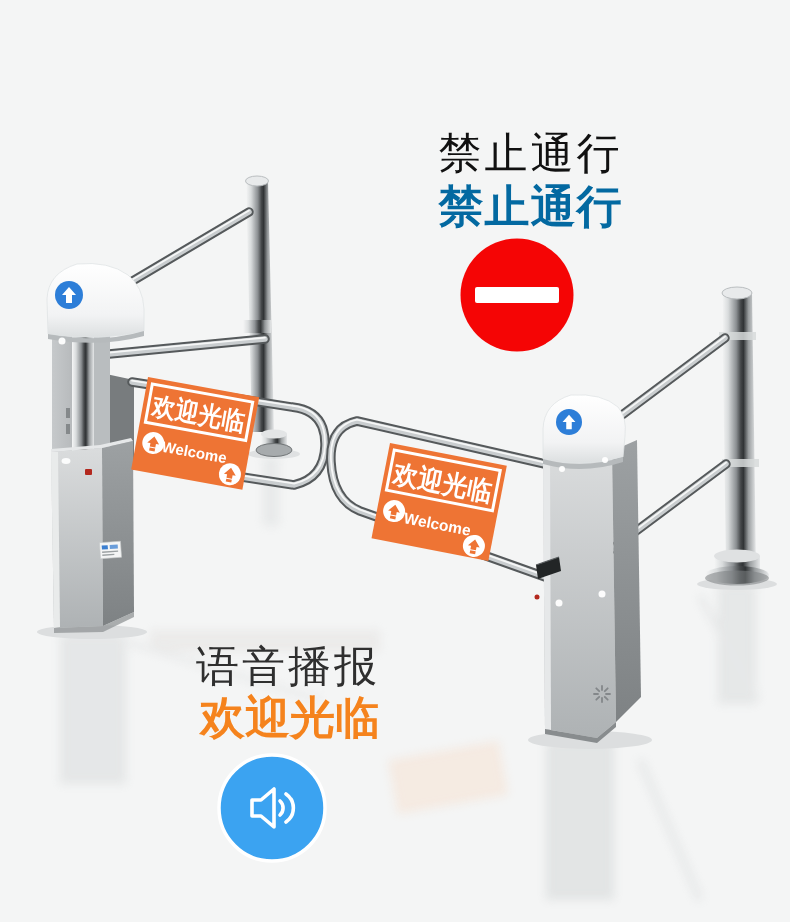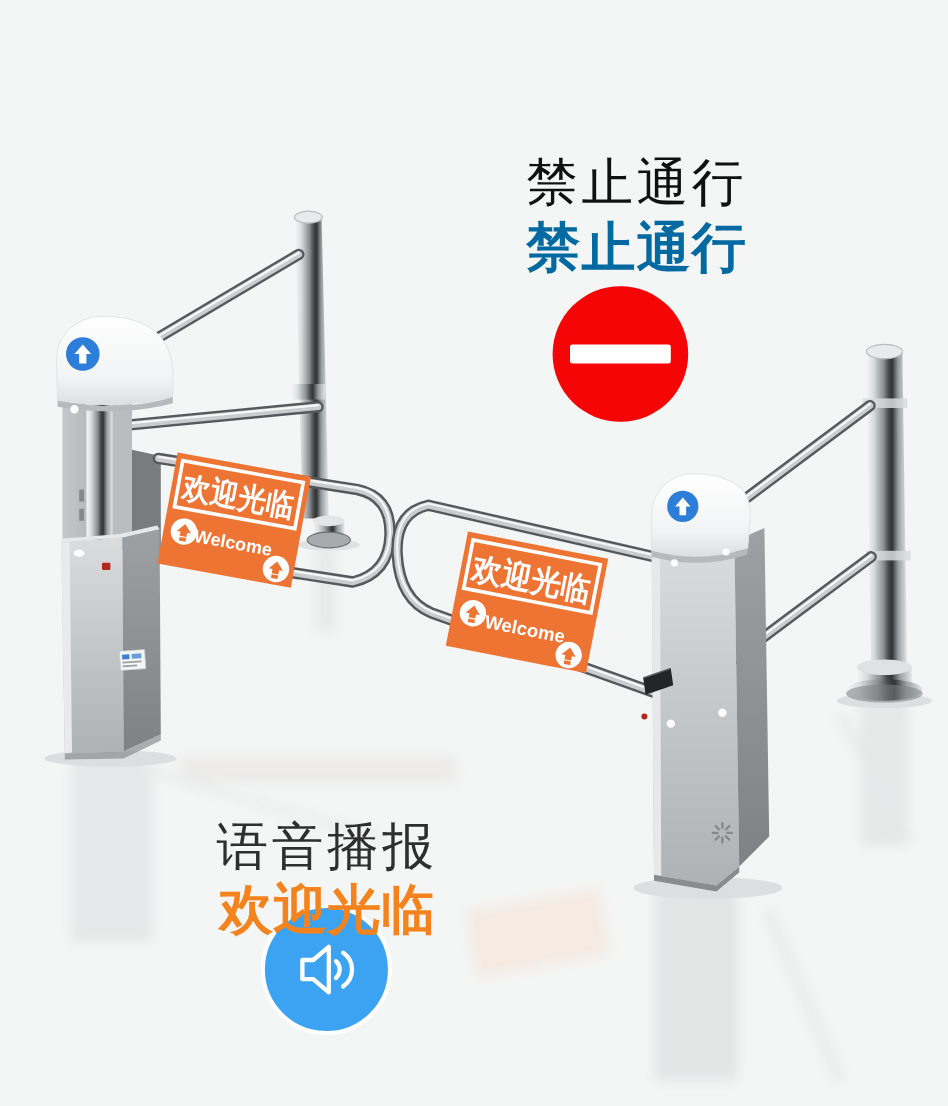--- a/index.html
+++ b/index.html
@@ -8,21 +8,21 @@
     background:#f4f5f5;
     font-family:"Liberation Sans","DejaVu Sans",sans-serif;
   }
   .scene svg.gate{position:absolute;left:0;top:0;}
   .anno{position:absolute;text-align:center;}
   .anno .l1{font-size:43px;line-height:53px;letter-spacing:3px;font-weight:500;}
   .anno .l2{font-size:45px;line-height:53px;letter-spacing:1px;font-weight:bold;}
   #alarm{left:418px;top:127px;width:225px;}
   #alarm .l1{color:#111111;}
   #alarm .l2{color:#0369a1;}
-  #voice{left:165px;top:680px;width:215px;}
+  #voice{left:165px;top:640px;width:215px;text-align:right;}
   #voice .l1{color:#2f2f2f;line-height:52px;}
   #voice .l2{color:#f5831d;line-height:52px;letter-spacing:0;}
   
   .tube-outer{stroke:#55595b;stroke-width:9.5;fill:none;stroke-linecap:round;stroke-linejoin:round;}
   .tube-mid{stroke:#c9cdcf;stroke-width:5.5;fill:none;stroke-linecap:round;stroke-linejoin:round;}
   .tube-hi{stroke:#f6f7f7;stroke-width:1.8;fill:none;stroke-linecap:round;transform:translateY(-1.4px);}
   .sign-title{font-weight:bold;fill:#ffffff;}
   .welcome{font-weight:bold;fill:#ffffff;}
 </style>
 </head>

